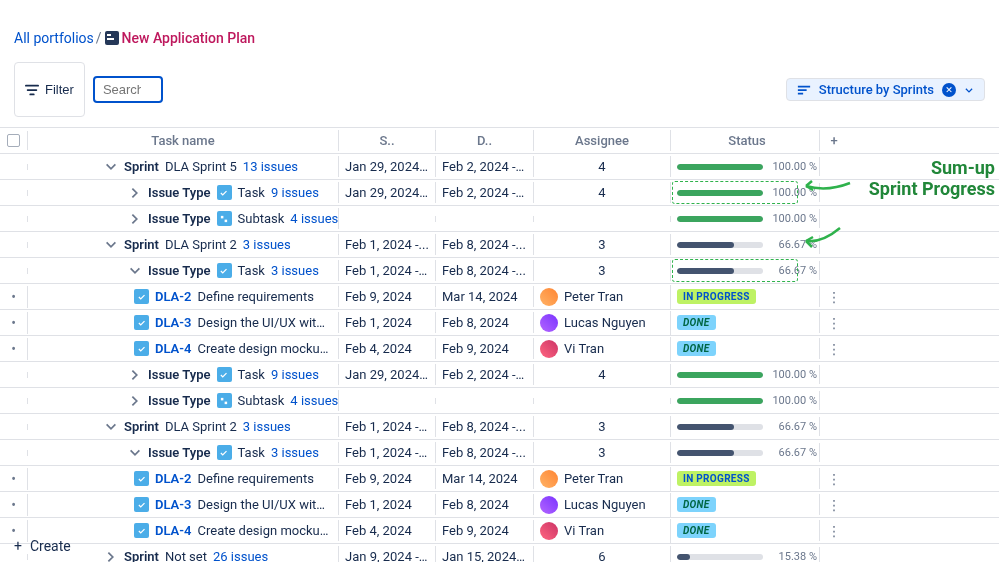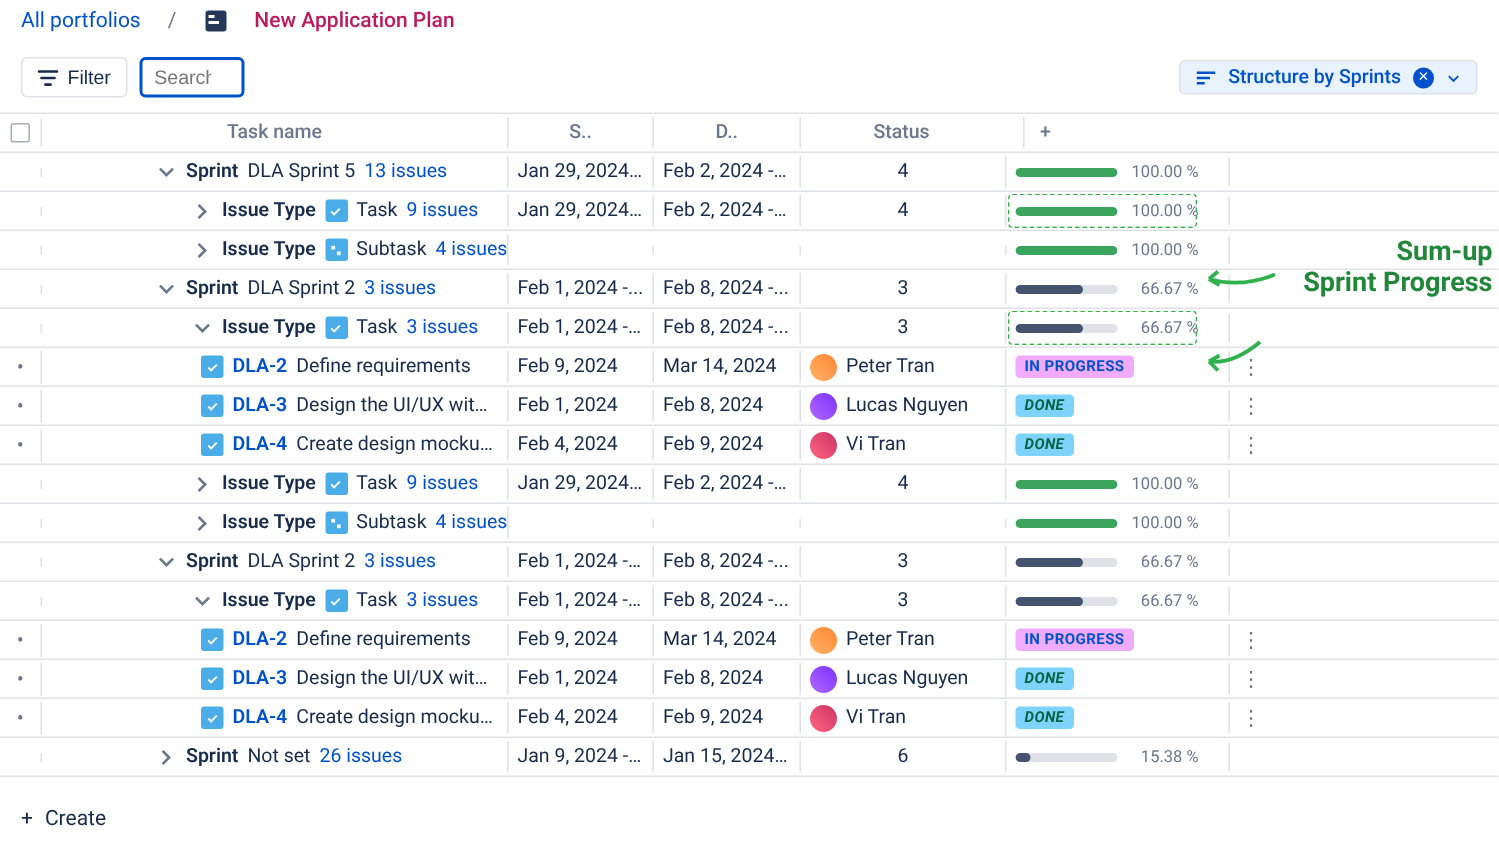--- a/index.html
+++ b/index.html
@@ -1,40 +1,40 @@
 <!DOCTYPE html>
 <html><head>
 <meta charset="utf-8">
 <style>
 * { box-sizing: border-box; margin: 0; padding: 0; }
 body { font-family: -apple-system, BlinkMacSystemFont, "Segoe UI", Roboto, sans-serif; font-size: 13px; color: #172b4d; background: #fff; width: 999px; height: 562px; overflow: hidden; position: relative; }
 a { color: #0052cc; text-decoration: none; }
-.breadcrumb { display: flex; align-items: center; gap: 18px; padding: 6px 14px 10px; color: #6b778c; font-size: 14px; }
+.breadcrumb { display: flex; align-items: center; gap: 2px; padding: 30px 14px 10px; color: #6b778c; font-size: 14px; }
 .breadcrumb .sep { color: #6b778c; }
 .breadcrumb .cur { color: #be185d; font-weight: 500; }
 .doc-icon { width: 16px; height: 16px; fill: #172b4d; }
 .toolbar { display: flex; align-items: center; padding: 6px 14px 10px; gap: 8px; }
-.btn { display: flex; align-items: center; gap: 6px; padding: 5px 10px; border: 1px solid #dfe1e6; border-radius: 4px; background: #fff; cursor: pointer; font-size: 13px; color: #172b4d; }
+.btn { display: flex; align-items: center; gap: 6px; padding: 19px 10px; border: 1px solid #dfe1e6; border-radius: 4px; background: #fff; cursor: pointer; font-size: 13px; color: #172b4d; }
 .search { display: flex; align-items: center; border: 2px solid #0052cc; border-radius: 4px; padding: 4px 8px; width: 70px; gap: 12px; }
 .search input { border: none; outline: none; width: 38px; font-size: 13px; }
 .spacer { flex: 1; }
 .view-group { display: flex; align-items: center; border: 1px solid #dfe1e6; border-radius: 4px; padding: 4px 10px; gap: 8px; }
 .modified { font-size: 10px; color: #626f86; font-weight: 700; letter-spacing: .5px; }
 .struct { display:flex; align-items:center; gap:8px; background:#e9f2ff; border:1px solid #dfe1e6; border-radius:4px; padding:3px 10px; color:#0052cc; font-weight:500; }
 .struct .close { width:14px; height:14px; border-radius:50%; background:#0052cc; color:#fff; display:flex; align-items:center; justify-content:center; font-size:9px; }
 .grid { border-top: 1px solid #dfe1e6; }
 .hrow, .row { display:flex; border-bottom:1px solid #dfe1e6; align-items:center; min-height:26px; }
 .hrow { height:26px; position:relative; color:#6b778c; font-weight:500; font-size:13px; }
 .col { border-right:1px solid #dfe1e6; padding:3px 6px; display:flex; align-items:center; gap:6px; overflow:hidden; white-space:nowrap; }
 .col.cb { width:28px; justify-content:center; }
 .col.task { width:311px; }
 .col.s { width:97px; }
 .col.d { width:98px; }
 .col.a { width:137px; }
-.col.st { width:149px; padding-right:20px; }
+.col.st { width:149px; padding-right:2px; }
 .col.act { width:28px; justify-content:center; border-right:none; }
 .hrow .col.task { justify-content:center; }
 .hrow .col.s, .hrow .col.d, .hrow .col.a, .hrow .col.st { justify-content:center; }
 .chev { width:14px; height:14px; fill:#6b778c; flex-shrink:0; }
 .bold { font-weight:600; }
 .typeico { width:15px; height:15px; flex-shrink:0; display:flex; align-items:center; justify-content:center; border-radius:2px; }
 .typeico.task { background:#4bade8; }
 .typeico.sub { background:#4bade8; }
 .typeico svg { fill:#fff; width:10px; height:10px; }
 .count-link { color:#0052cc; font-size:13px; }
@@ -44,21 +44,21 @@
 .av1 { background: linear-gradient(45deg,#ffb366,#ff8533); }
 .av2 { background: linear-gradient(45deg,#b366ff,#7a33ff); }
 .av3 { background: linear-gradient(45deg,#ff6680,#cc3366); }
 .status { display:flex; align-items:center; gap:6px; width:100%; }
 .bar { flex:1; height:6px; border-radius:3px; background:#dfe1e6; position:relative; overflow:hidden; }
 .bar .fill { position:absolute; left:0; top:0; height:100%; border-radius:3px; }
 .bar.g .fill { background:#3ba55e; }
 .bar.b .fill { background:#44546f; }
 .pct { font-size:11px; color:#6b778c; min-width:48px; text-align:right; }
 .lozenge { display:inline-block; padding:2px 6px; border-radius:3px; font-size:10px; font-weight:700; letter-spacing:.3px; }
-.lozenge.inprog { background:#f0abfc; color:#0052cc; }
+.lozenge.inprog { background:#bef264; color:#0052cc; }
 .lozenge.done { background:#7dd3fc; color:#006644;font-style:italic; }
 .bullet { color:#6b778c; font-size:14px; }
 .hl-box { position:absolute; border:1.5px dashed #2fb24c; border-radius:3px; pointer-events:none; }
 .annot { position:absolute; right:4px; top:158px; color:#218739; font-weight:700; font-size:18px; text-align:right; line-height:1.15; pointer-events:none; }
 .arrow { position:absolute; pointer-events:none; }
 .create { position:absolute; left:14px; bottom:8px; display:flex; align-items:center; gap:8px; font-size:14px; color:#172b4d; }
 .checkbox { width:13px; height:13px; border:1.5px solid #a5adba; border-radius:2px; }
 .vdots { font-size:14px; color:#6b778c; cursor:pointer; }
 .trunc { overflow:hidden; text-overflow:ellipsis; white-space:nowrap; }
 </style>
@@ -104,20 +104,21 @@
 </div>
 
 <div class="grid">
   <div class="hrow">
     <div class="col cb">
         <div class="checkbox"></div>
       </div>
     <div class="col task">Task name</div>
     <div class="col s">S..</div>
     <div class="col d">D..</div>
+    <div class="col a">Assignee</div>
     <div class="col st">Status</div>
     <div class="col act">
         <span>+</span>
       </div>
   </div>
   <div id="rows">
       <div class="row" style="position: relative;">
         <div class="col cb"></div>
         <div class="col task" style="padding-left:76px">
           <svg class="chev" viewBox="0 0 16 16">

